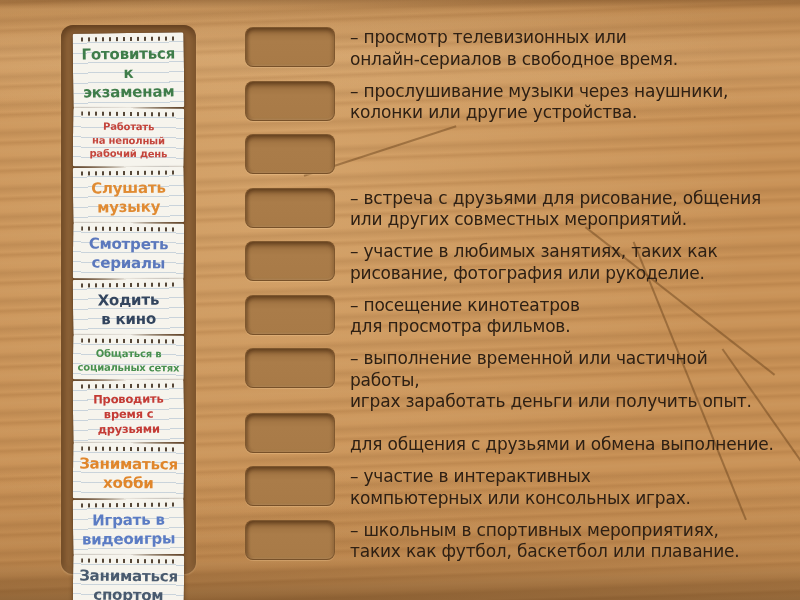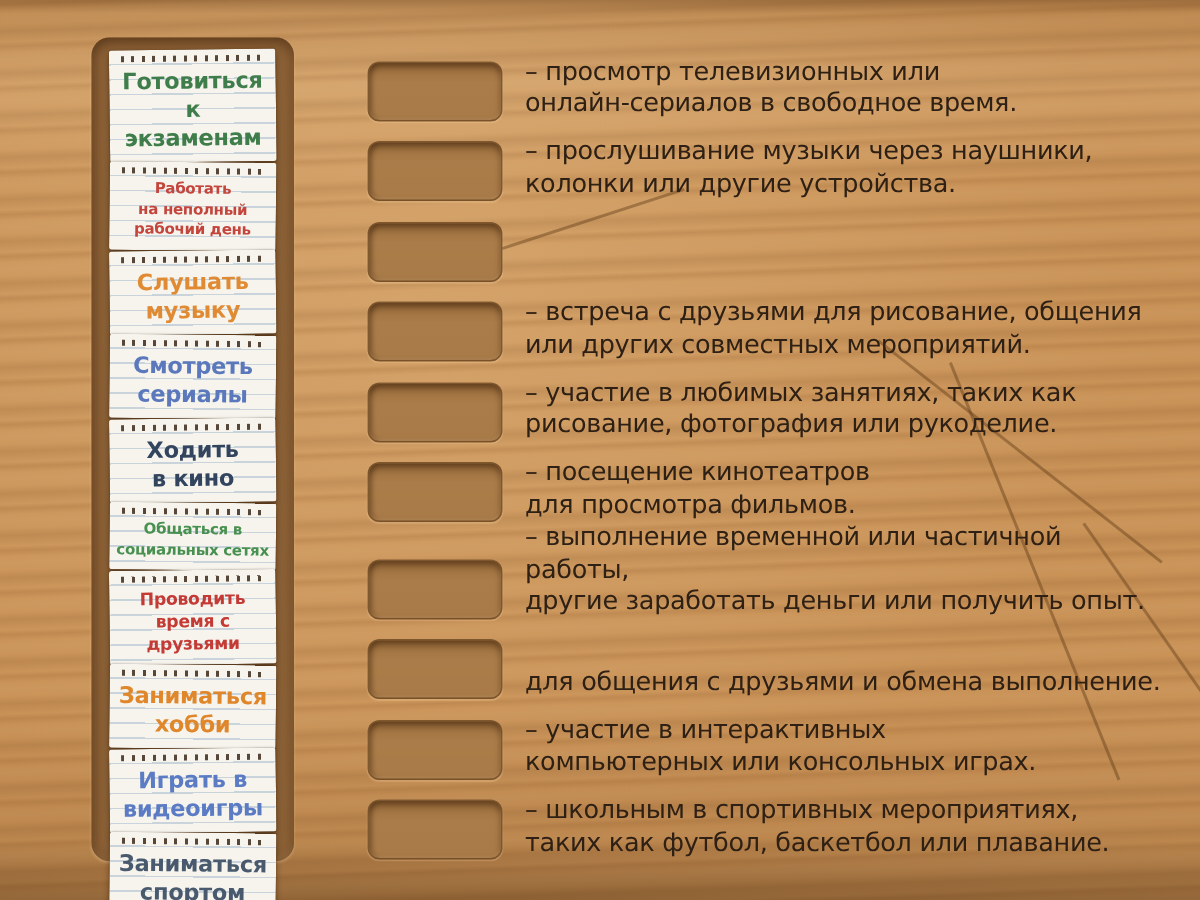--- a/index.html
+++ b/index.html
@@ -59,21 +59,21 @@
   }
   .card-label{font-weight:bold;letter-spacing:-0.2px;}
   .size-lg{font-size:15px;line-height:19px;}
   .size-md{font-size:11.5px;line-height:15px;}
   .size-sm{font-size:10px;line-height:13.5px;}
 
   .rows{
     position:absolute;left:197px;top:27px;width:585px;height:546px;
     display:flex;flex-direction:column;
   }
-  .row{flex:1 1 0;display:flex;align-items:flex-end;padding-left:48px;}
+  .row{flex:1 1 0;display:flex;align-items:flex-start;padding-left:48px;}
   .slot{
     flex:0 0 90px;width:90px;height:40px;margin-right:15px;
     border-radius:8px;box-sizing:border-box;
     border:1px solid rgba(75,45,15,0.45);
     background:linear-gradient(to bottom,#9c6f3e,#aa7c49 35%,#a87a47);
     box-shadow:
       inset 0 3px 4px rgba(55,28,6,0.5),
       inset 2px 0 3px rgba(55,28,6,0.25),
       inset 0 -1px 2px rgba(255,215,160,0.3),
       0 1px 1px rgba(255,220,170,0.28);
@@ -185,21 +185,21 @@
     <div class="def">
       <span class="l1">– посещение кинотеатров</span><br>
       <span class="l2">для просмотра фильмов.</span>
     </div>
   </div>
 
   <div class="row">
     <div class="slot"></div>
     <div class="def">
       <span class="l1">– выполнение временной или частичной работы,</span><br>
-      <span class="l2">другие заработать деньги или получить опыт.</span>
+      <span class="l2">играх заработать деньги или получить опыт.</span>
     </div>
   </div>
 
   <div class="row">
     <div class="slot"></div>
     <div class="def">
       <br>
       <span class="l2">для общения с друзьями и обмена выполнение.</span>
     </div>
   </div>

